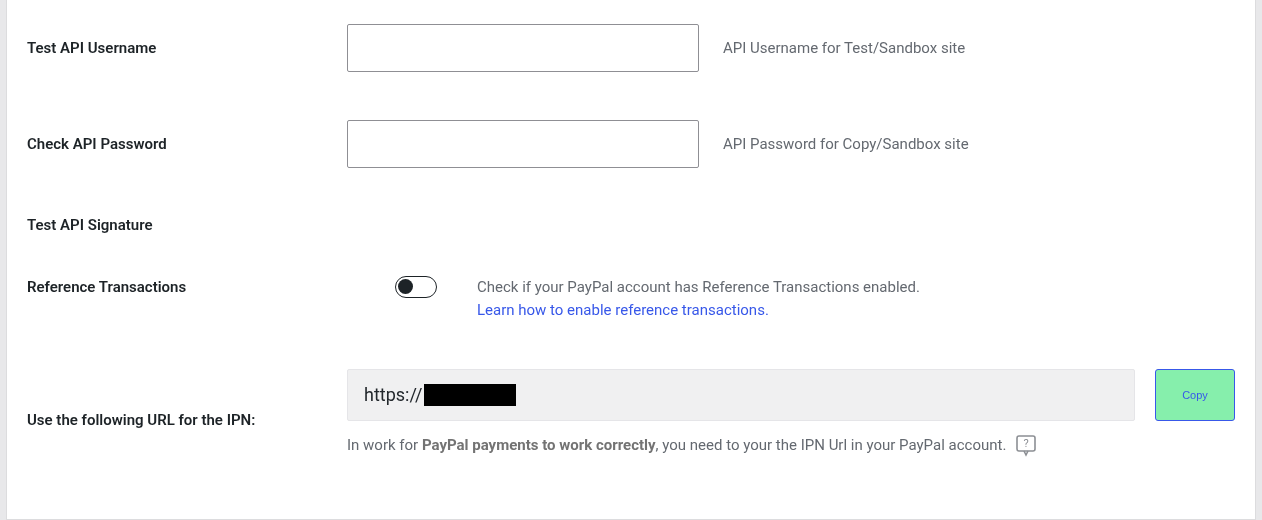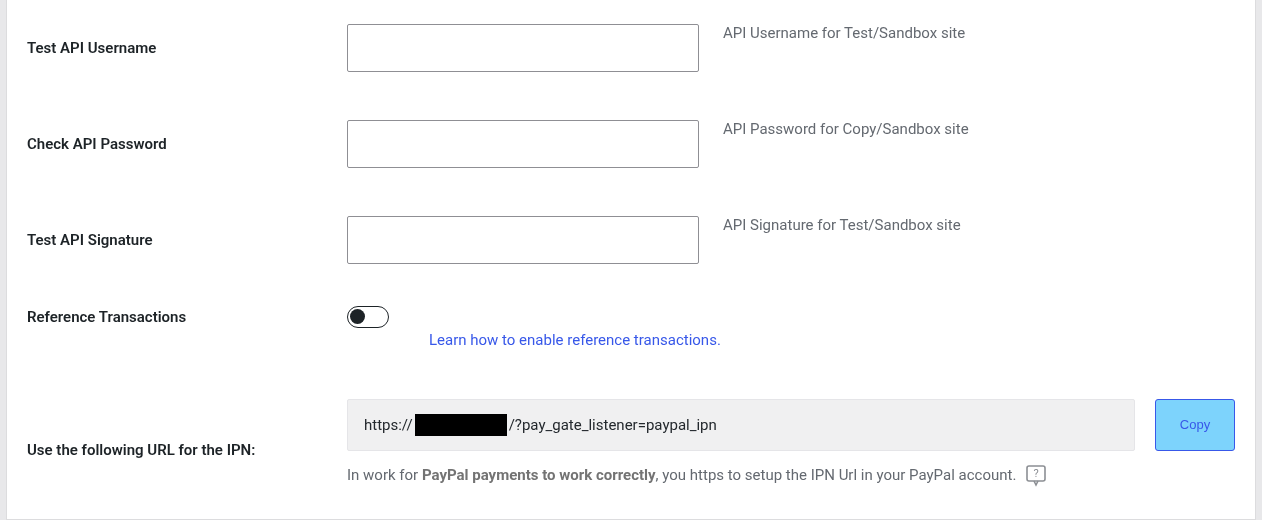--- a/index.html
+++ b/index.html
@@ -23,20 +23,21 @@
       padding: 24px 0;
     }
     .label-col {
       width: 320px;
       flex-shrink: 0;
       font-weight: 600;
       color: #1d2327;
     }
     .control-col {
       display: flex;
+      align-items: center;
       flex: 1;
     }
     .control-col input[type="text"],
     .control-col input[type="password"] {
       width: 352px;
       height: 48px;
       border: 1px solid #8f8f94;
       border-radius: 2px;
       padding: 0 12px;
       font-size: 15px;
@@ -85,37 +86,37 @@
     }
     .ipn-url-box {
       flex: 1;
       background: #f0f0f1;
       border: 1px solid #e5e5e8;
       border-radius: 2px;
       padding: 14px 16px;
       display: flex;
       align-items: center;
       color: #23282d;
-      font-size: 15px;
+      font-size: 18px;
     }
     .ipn-url-box .mask {
       display: inline-block;
       width: 92px;
       height: 22px;
       background: #000;
       margin: 0 2px;
       border: 2px solid #000;
     }
     .copy-btn {
       width: 80px;
       border: 1px solid #3858e9;
-      background: #7dd3fc;
+      background: #86efac;
       color: #3858e9;
       border-radius: 3px;
-      font-size: 13px;
+      font-size: 11px;
       cursor: pointer;
     }
     .ipn-note {
       margin-top: 12px;
       color: #646970;
       font-size: 15px;
       display: flex;
       align-items: center;
       gap: 8px;
       padding-left: 0;
@@ -144,53 +145,48 @@
   <div class="form-row">
     <div class="label-col">Check API Password</div>
     <div class="control-col">
       <input type="password" value="" style="">
       <div class="help-text">API Password for Copy/Sandbox site</div>
     </div>
   </div>
 
   <div class="form-row">
     <div class="label-col">Test API Signature</div>
-    <div class="control-col">
-      <input type="text" value="" style="">
-      <div class="help-text">API Signature for Test/Sandbox site</div>
-    </div>
   </div>
 
-  <div class="form-row" style="align-items:flex-start; padding-top:18px; padding-bottom:18px;">
+  <div class="form-row" style="align-items:flex-start; padding-top:18px; padding-bottom:18px;gap:48px;">
     <div class="label-col" style="padding-top:2px;">Reference Transactions</div>
     <div class="control-col" style="align-items:flex-start;">
       <div class="toggle" role="switch" aria-checked="false">
         <div class="knob"></div>
       </div>
       <div class="toggle-text">
-        <br>
+        <span>Check if your PayPal account has Reference Transactions enabled.</span><br>
         <a href="#">Learn how to enable reference transactions.</a>
       </div>
     </div>
   </div>
 
   <div class="form-row" style="align-items:center; padding-top:28px; padding-bottom:0;">
     <div class="label-col" style="padding-top:14px;">Use the following URL for the IPN:</div>
     <div style="flex:1;">
       <div class="ipn-row">
         <div class="ipn-url-box">
           <span>https://</span>
             <span class="mask"></span>
-            <span>/?pay_gate_listener=paypal_ipn</span>
         </div>
         <button class="copy-btn">Copy</button>
       </div>
       <div class="ipn-note">
         <span>
-          <span>In work for </span><span class="bold">PayPal payments to work correctly</span><span>, you https to setup the IPN Url in your PayPal account.</span>
+          <span>In work for </span><span class="bold">PayPal payments to work correctly</span><span>, you need to your the IPN Url in your PayPal account.</span>
         </span>
         <svg class="help-icon" viewBox="0 0 24 24" fill="none" stroke="currentColor" stroke-width="1.6">
           <rect x="3" y="3" width="18" height="15" rx="2"></rect>
           <path d="M10 18 L12 22 L14 18"></path>
           <text x="12" y="14" text-anchor="middle" font-size="11" fill="currentColor" stroke="none">?</text>
         </svg>
       </div>
     </div>
   </div>
 

